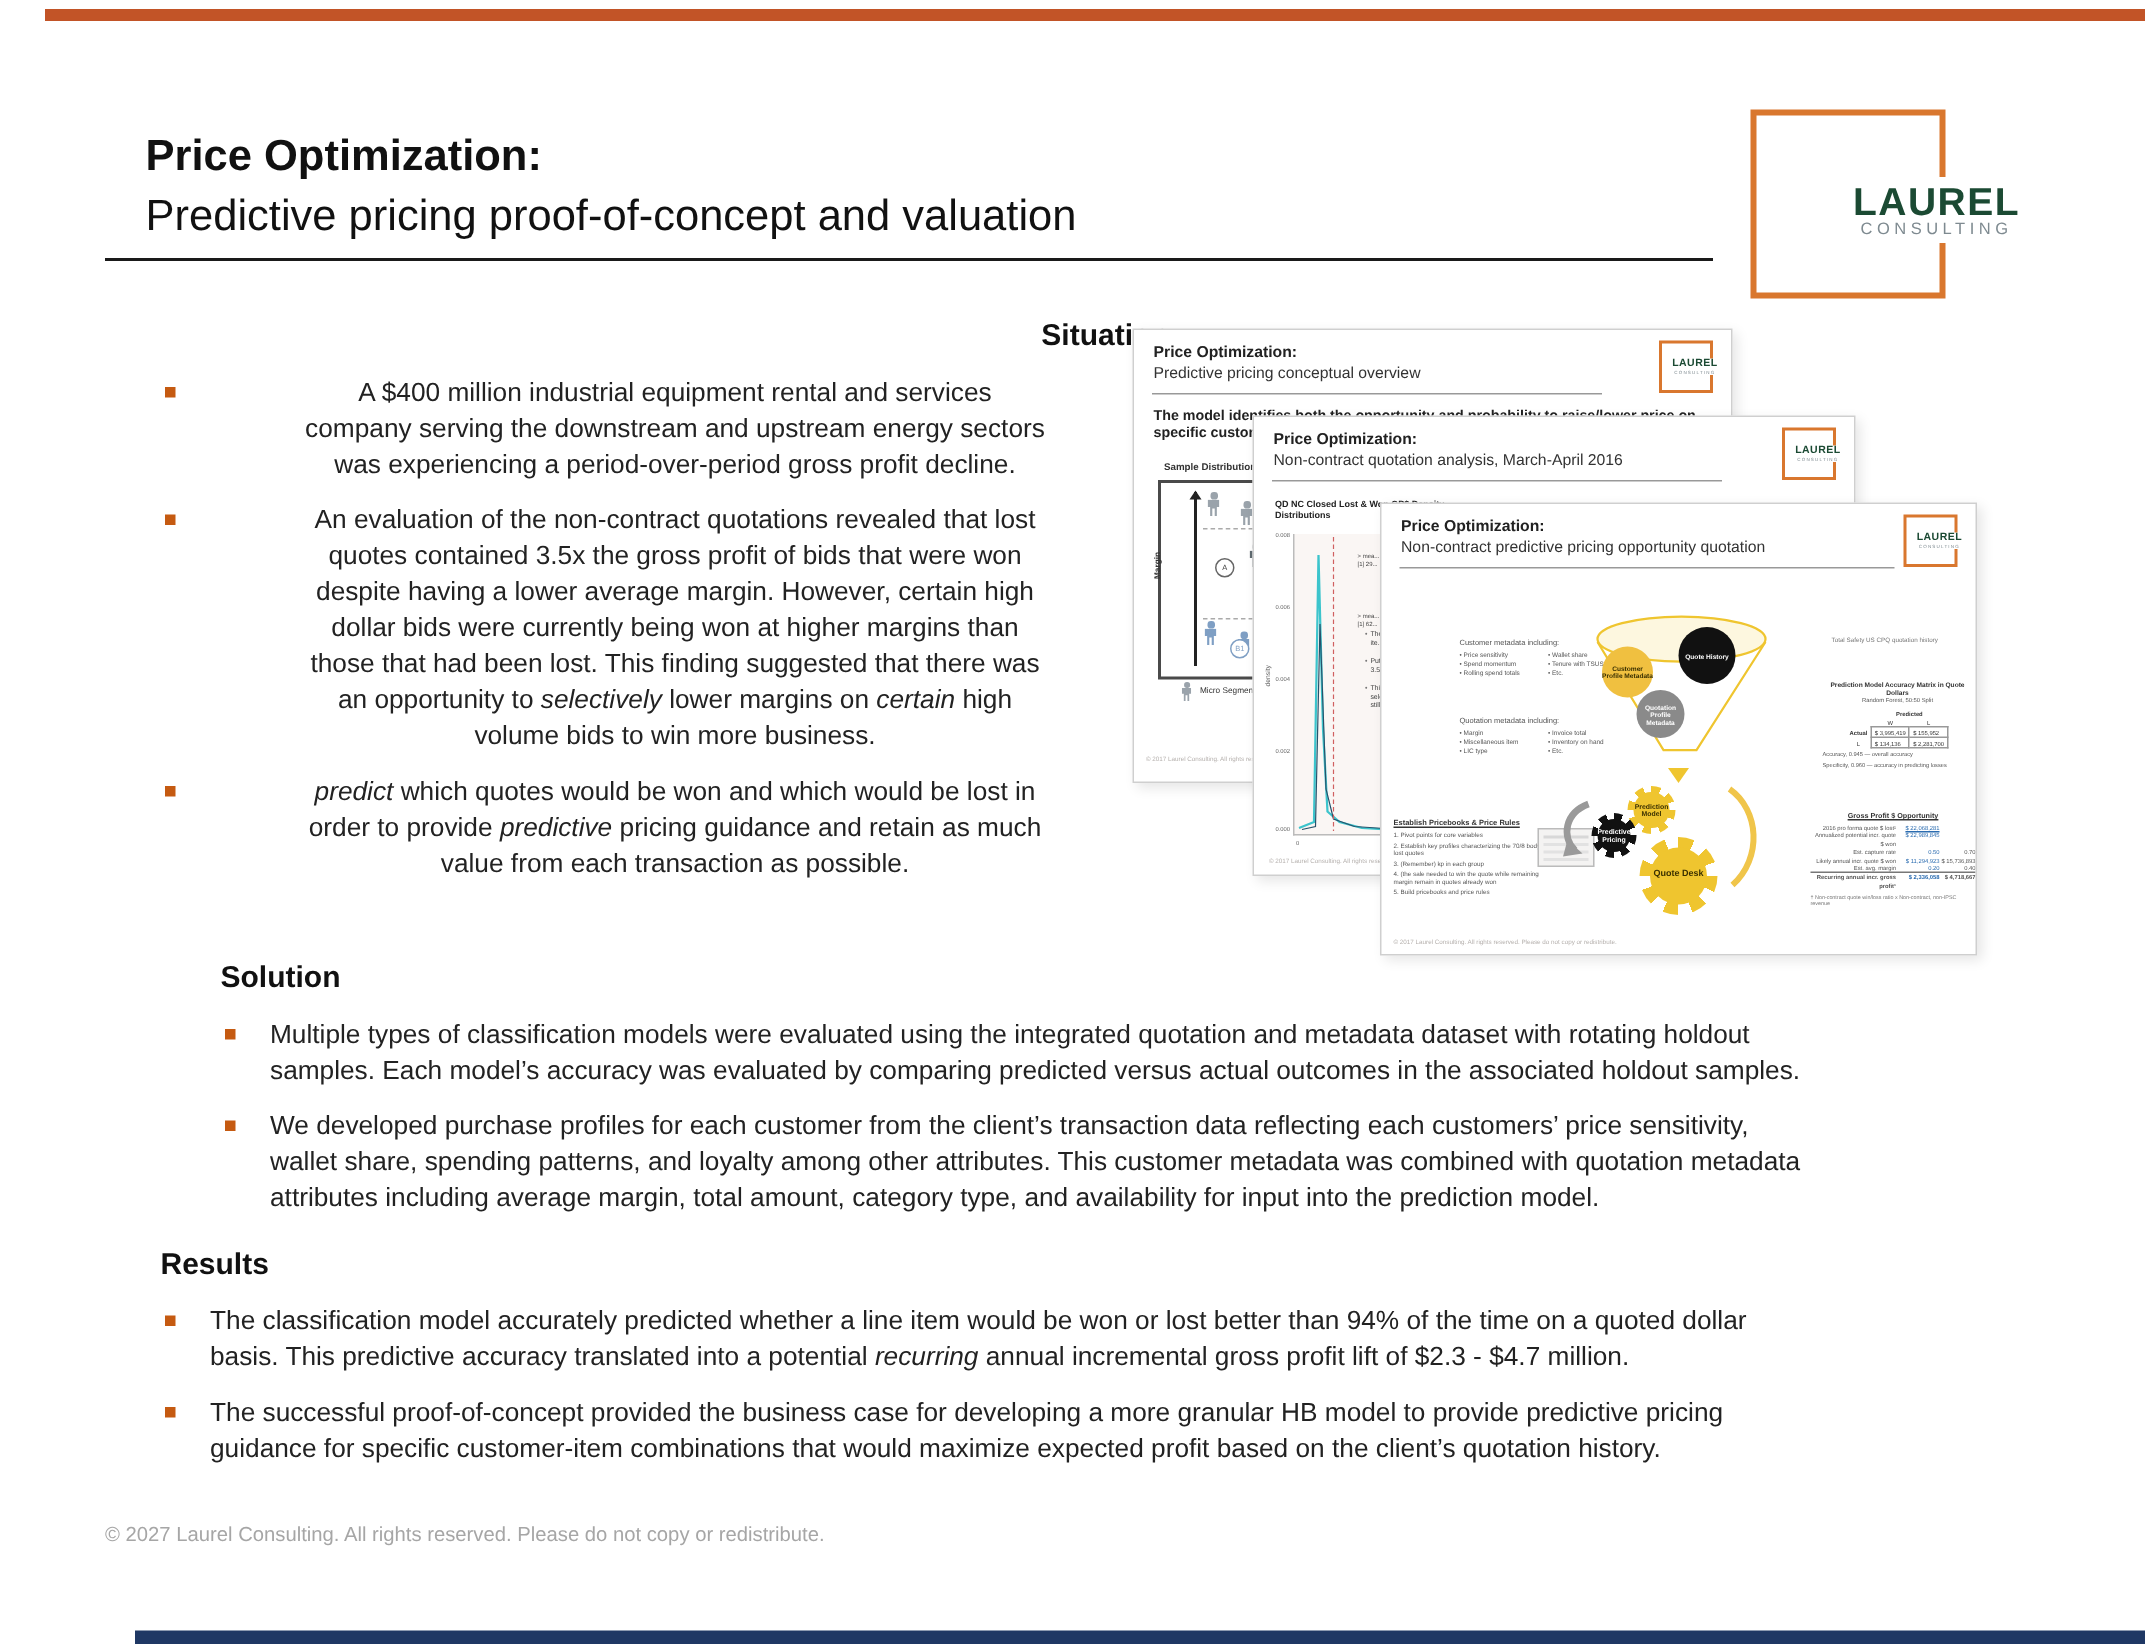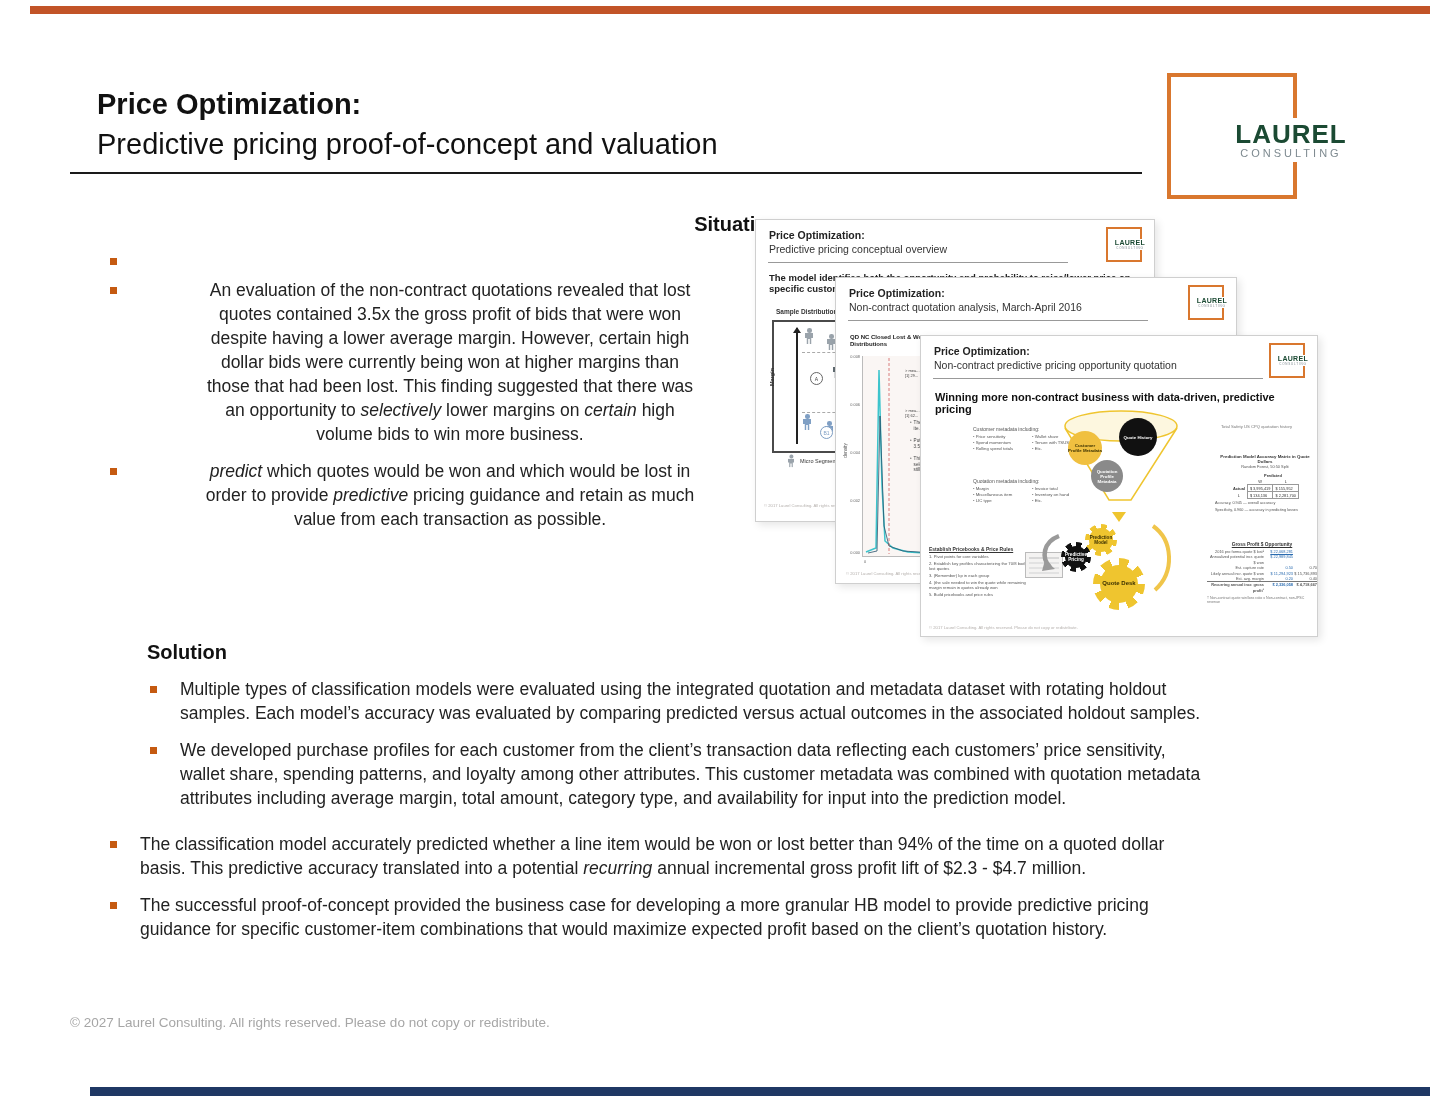--- a/index.html
+++ b/index.html
@@ -138,20 +138,23 @@
 <div id="logo-text" class="abs">
   <div class="nm">LAUREL</div>
   <div class="tg">CONSULTING</div>
 </div>
 
 <div id="sec-situation" class="abs section">
   <h2 class="sec-h">Situation</h2>
   <div class="bullets">
     <div class="bullet">
       <span class="marker"></span>
+      <p class="btext pre">A $400 million industrial equipment rental and services
+company serving the downstream and upstream energy sectors
+was experiencing a period-over-period gross profit decline.</p>
     </div>
     <div class="bullet">
       <span class="marker"></span>
       <p class="btext pre"><span>An evaluation of the non-contract quotations revealed that lost
 quotes contained 3.5x the gross profit of bids that were won
 despite having a lower average margin.  However, certain high
 dollar bids were currently being won at higher margins than
 those that had been lost.  This finding suggested that there was
 an opportunity to </span><em>selectively</em><span> lower margins on </span><em>certain</em><span> high
 volume bids to win more business.</span></p>
@@ -176,20 +179,21 @@
     <div class="bullet">
       <span class="marker"></span>
       <p class="btext pre">We developed purchase profiles for each customer from the client’s transaction data reflecting each customers’ price sensitivity,
 wallet share, spending patterns, and loyalty among other attributes.  This customer metadata was combined with quotation metadata
 attributes including average margin, total amount, category type, and availability for input into the prediction model.</p>
     </div>
   </div>
 </div>
 
 <div id="sec-results" class="abs section">
+  <h2 class="sec-h">Results</h2>
   <div class="bullets">
     <div class="bullet">
       <span class="marker"></span>
       <p class="btext pre"><span>The classification model accurately predicted whether a line item would be won or lost better than 94% of the time on a quoted dollar
 basis.  This predictive accuracy translated into a potential </span><em>recurring</em><span> annual incremental gross profit lift of $2.3 - $4.7 million.</span></p>
     </div>
     <div class="bullet">
       <span class="marker"></span>
       <p class="btext pre">The successful proof-of-concept provided the business case for developing a more granular HB model to provide predictive pricing
 guidance for specific customer-item combinations that would maximize expected profit based on the client’s quotation history.</p>
@@ -280,21 +284,20 @@
 <div id="thumb3" class="abs thumb">
   <div class="abs th-t1">Price Optimization:</div>
   <div class="abs th-t2">Non-contract predictive pricing opportunity quotation</div>
   <div class="abs th-rule" style="width:330px;"></div>
   <div class="abs mini-logo" style="right:12px;">
     <div class="mtxt">
         <div class="mnm">LAUREL</div>
         <div class="mtg">CONSULTING</div>
       </div>
   </div>
-  <div id="s3-headline" class="abs">Winning more non-contract business with data-driven, predictive pricing</div>
 
   <div class="s3-meta" style="left:52px;top:90px;">
     <div class="mt">Customer metadata including:</div>
     <div class="mi">
       <span>Price sensitivity</span>
         <span>Wallet share</span>
       <span>Spend momentum</span>
         <span>Tenure with TSUS</span>
       <span>Rolling spend totals</span>
         <span>Etc.</span>

